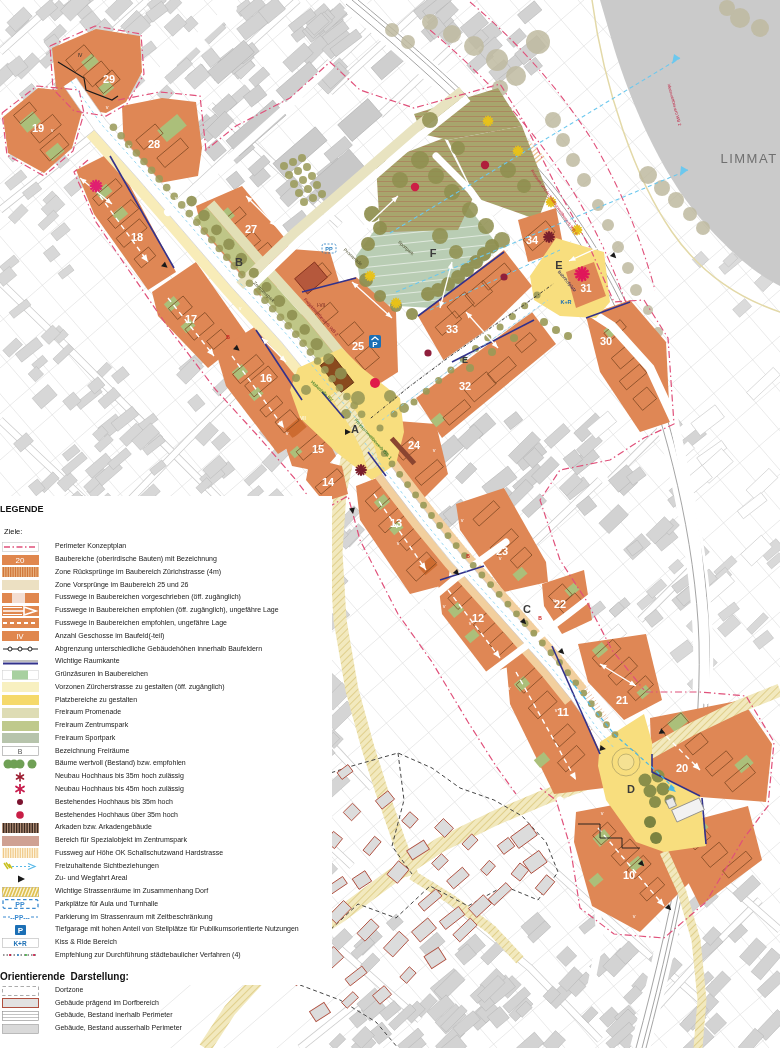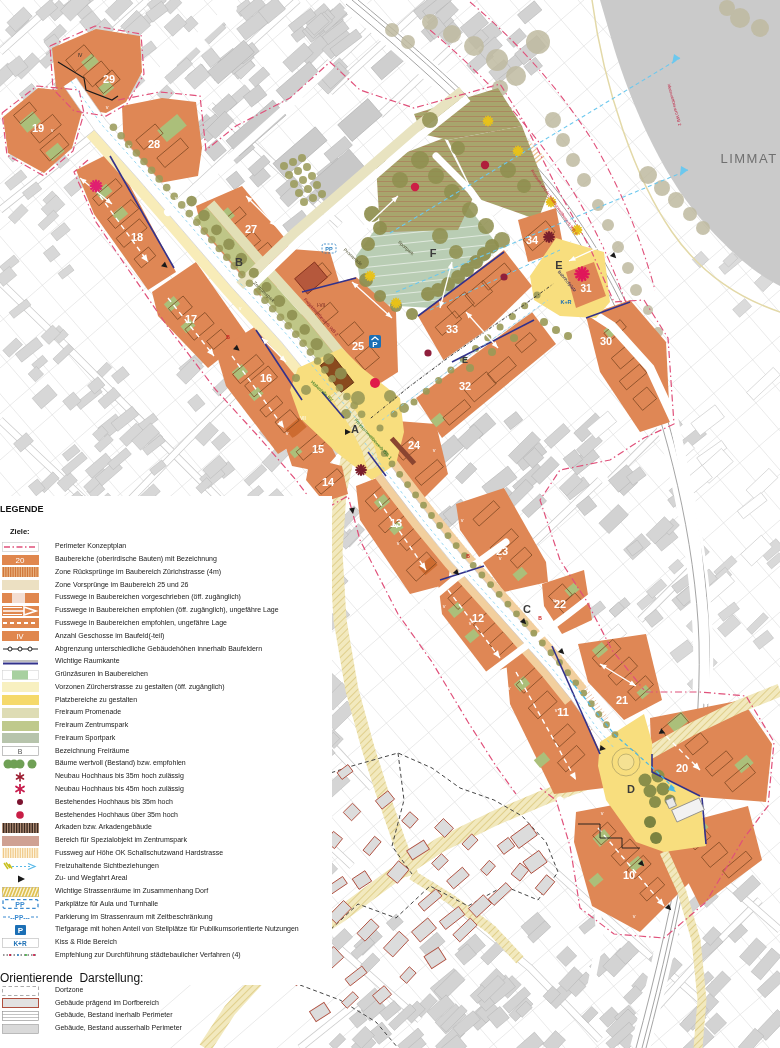--- a/index.html
+++ b/index.html
@@ -1737,21 +1737,21 @@
         <text x="602" y="472">v</text>
         <text x="434" y="452">v</text>
         <text x="462" y="522">v</text>
         <text x="500" y="560">v</text>
       </g>
       <rect x="0" y="496" width="332" height="489" fill="#ffffff"></rect>
       <rect x="0" y="985" width="150" height="63" fill="#ffffff"></rect>
     </svg>
 <div style="position:absolute;left:0px;top:0;width:0;height:0">
       <div style="position:absolute;left:0;top:504px;font-size:9px;font-weight:bold;color:#111;white-space:nowrap">LEGENDE</div>
-      <div style="position:absolute;left:10px;top:527px;font-size:7.5px;font-weight:bold;color:#111;white-space:nowrap">Ziele:</div>
+      <div style="position:absolute;left:4px;top:527px;font-size:7.5px;font-weight:normal;color:#111;white-space:nowrap">Ziele:</div>
       <div style="position:absolute;left:0;top:546.8px;height:0">
         <svg width="37" height="10" viewBox="0 0 37 10" style="position:absolute;left:2px;top:-5px">
           <rect x="0.5" y="0.5" width="36" height="9" fill="#fff" stroke="#bbb" stroke-width="0.5"></rect>
           <line x1="2" y1="5" x2="35" y2="5" stroke="#e0507a" stroke-width="1.4" stroke-dasharray="6 2.5 1.5 2.5"></line>
         </svg>
         <div style="position:absolute;left:55px;top:-4.5px;font-size:7px;color:#1a1a1a;white-space:nowrap">Perimeter Konzeptplan</div>
       </div>
       <div style="position:absolute;left:0;top:559.6px;height:0">
         <svg width="37" height="10" viewBox="0 0 37 10" style="position:absolute;left:2px;top:-5px">
           <rect width="37" height="10" fill="#e0874e"></rect>
@@ -2028,21 +2028,21 @@
       <div style="position:absolute;left:0;top:955.4px;height:0">
         <svg width="37" height="10" viewBox="0 0 37 10" style="position:absolute;left:2px;top:-5px">
           <line x1="1" y1="5" x2="36" y2="5" stroke="#333" stroke-width="1" stroke-dasharray="1.5 2"></line>
           <circle cx="8" cy="5" r="1" fill="#c03"></circle>
           <circle cx="16" cy="5" r="1" fill="#38c"></circle>
           <circle cx="24" cy="5" r="1" fill="#3a3"></circle>
           <circle cx="32" cy="5" r="1" fill="#c03"></circle>
         </svg>
         <div style="position:absolute;left:55px;top:-4.5px;font-size:7px;color:#1a1a1a;white-space:nowrap">Empfehlung zur Durchführung städtebaulicher Verfahren (4)</div>
       </div>
-      <div style="position:absolute;left:0;top:971px;font-size:12px;font-weight:normal;color:#111;white-space:nowrap">Orientierende&nbsp; Darstellung:</div>
+      <div style="position:absolute;left:0;top:971px;font-size:10px;font-weight:bold;color:#111;white-space:nowrap">Orientierende&nbsp; Darstellung:</div>
       <div style="position:absolute;left:0;top:990.5px;height:0">
         <svg width="37" height="10" viewBox="0 0 37 10" style="position:absolute;left:2px;top:-5px">
           <rect x="0.5" y="0.5" width="36" height="9" fill="#fff" stroke="#888" stroke-width="0.7" stroke-dasharray="3.5 2.5"></rect>
         </svg>
         <div style="position:absolute;left:55px;top:-4.5px;font-size:7px;color:#1a1a1a;white-space:nowrap">Dortzone</div>
       </div>
       <div style="position:absolute;left:0;top:1003.2px;height:0">
         <svg width="37" height="10" viewBox="0 0 37 10" style="position:absolute;left:2px;top:-5px">
           <rect x="0.5" y="0.5" width="36" height="9" fill="#e2e2e2" stroke="#b05040" stroke-width="1"></rect>
         </svg>

